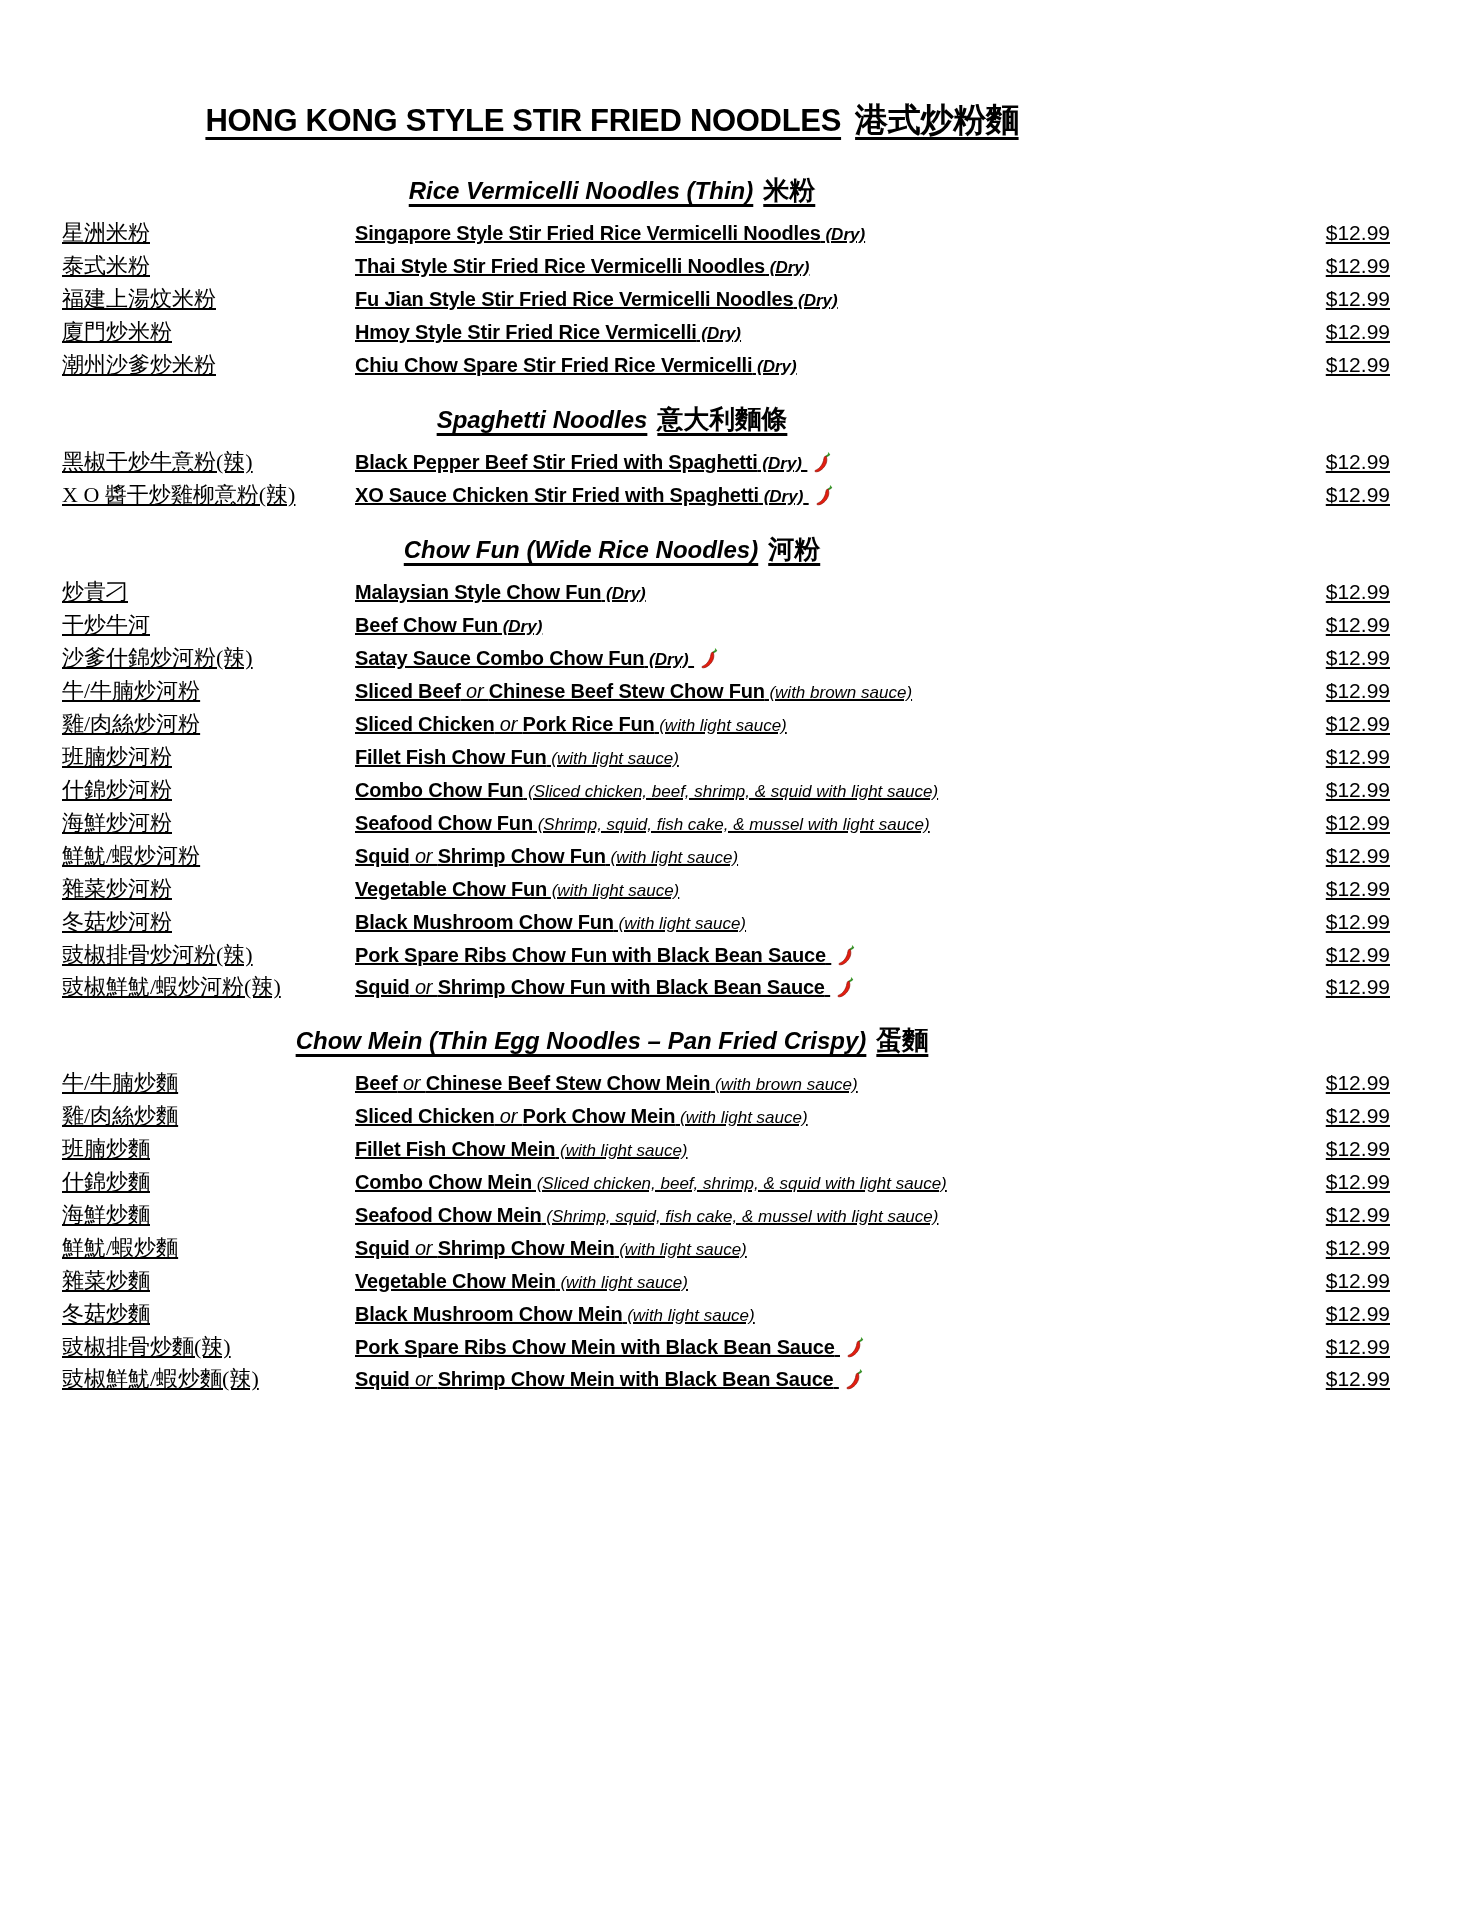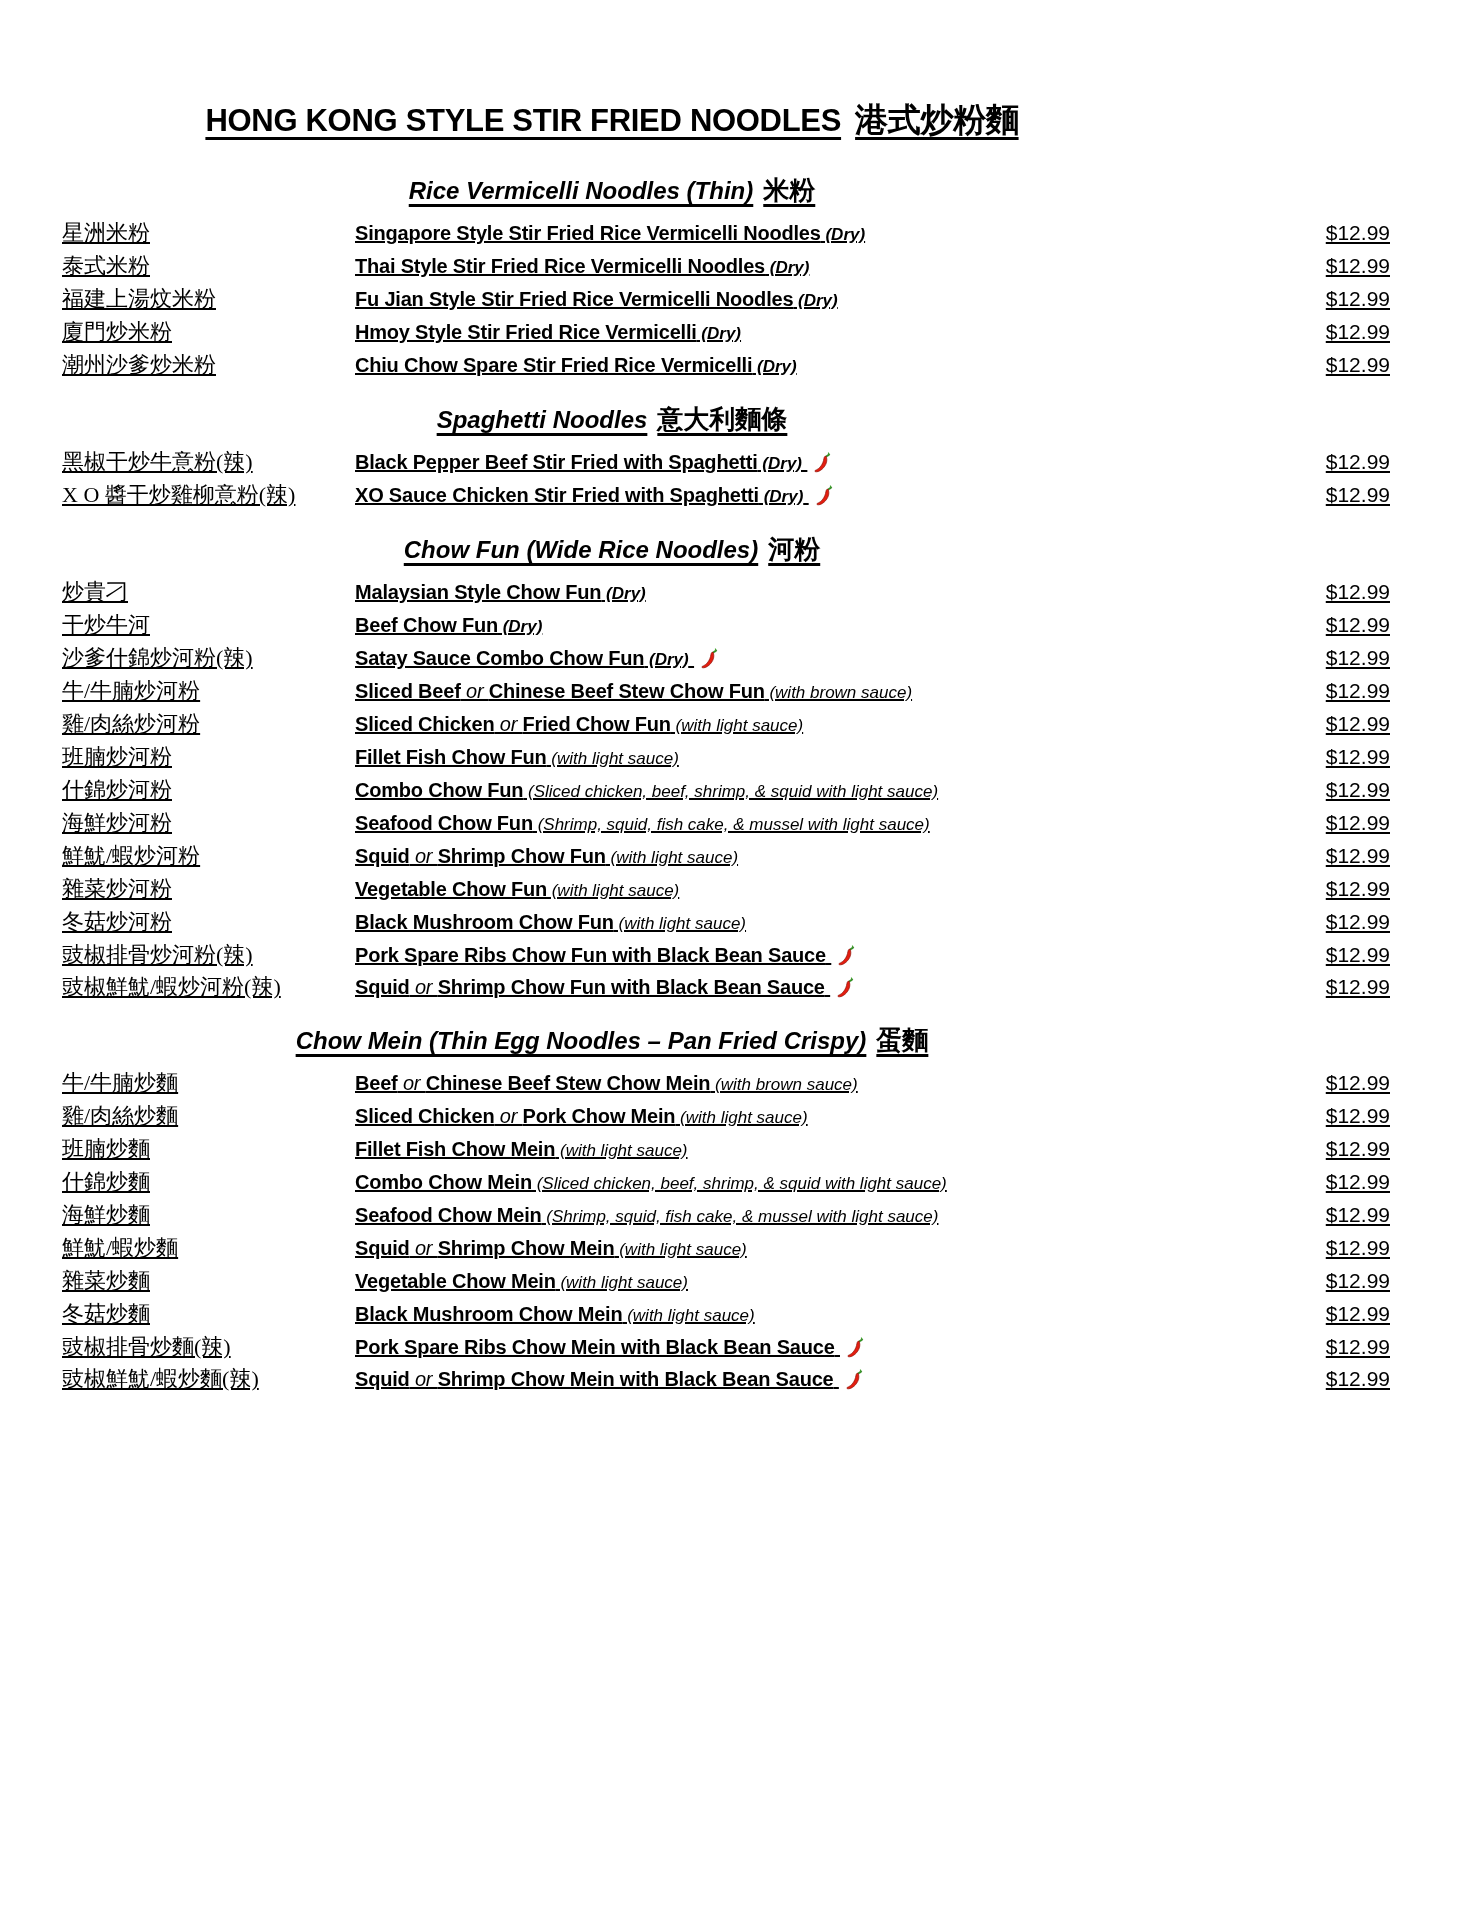--- a/index.html
+++ b/index.html
@@ -161,21 +161,21 @@
   </div>
 
   <div class="row">
     <div class="zh-col">牛/牛腩炒河粉</div>
     <div class="en-col"><span class="nm">Sliced Beef</span><span class="or"> or </span><span class="nm">Chinese Beef Stew Chow Fun</span><span class="note"> (with brown sauce)</span></div>
     <div class="price-col">$12.99</div>
   </div>
 
   <div class="row">
     <div class="zh-col">雞/肉絲炒河粉</div>
-    <div class="en-col"><span class="nm">Sliced Chicken</span><span class="or"> or </span><span class="nm">Fried Chow Fun</span><span class="note"> (with light sauce)</span></div>
+    <div class="en-col"><span class="nm">Sliced Chicken</span><span class="or"> or </span><span class="nm">Pork Rice Fun</span><span class="note"> (with light sauce)</span></div>
     <div class="price-col">$12.99</div>
   </div>
 
   <div class="row">
     <div class="zh-col">班腩炒河粉</div>
     <div class="en-col"><span class="nm">Fillet Fish Chow Fun</span><span class="note"> (with light sauce)</span></div>
     <div class="price-col">$12.99</div>
   </div>
 
   <div class="row">

